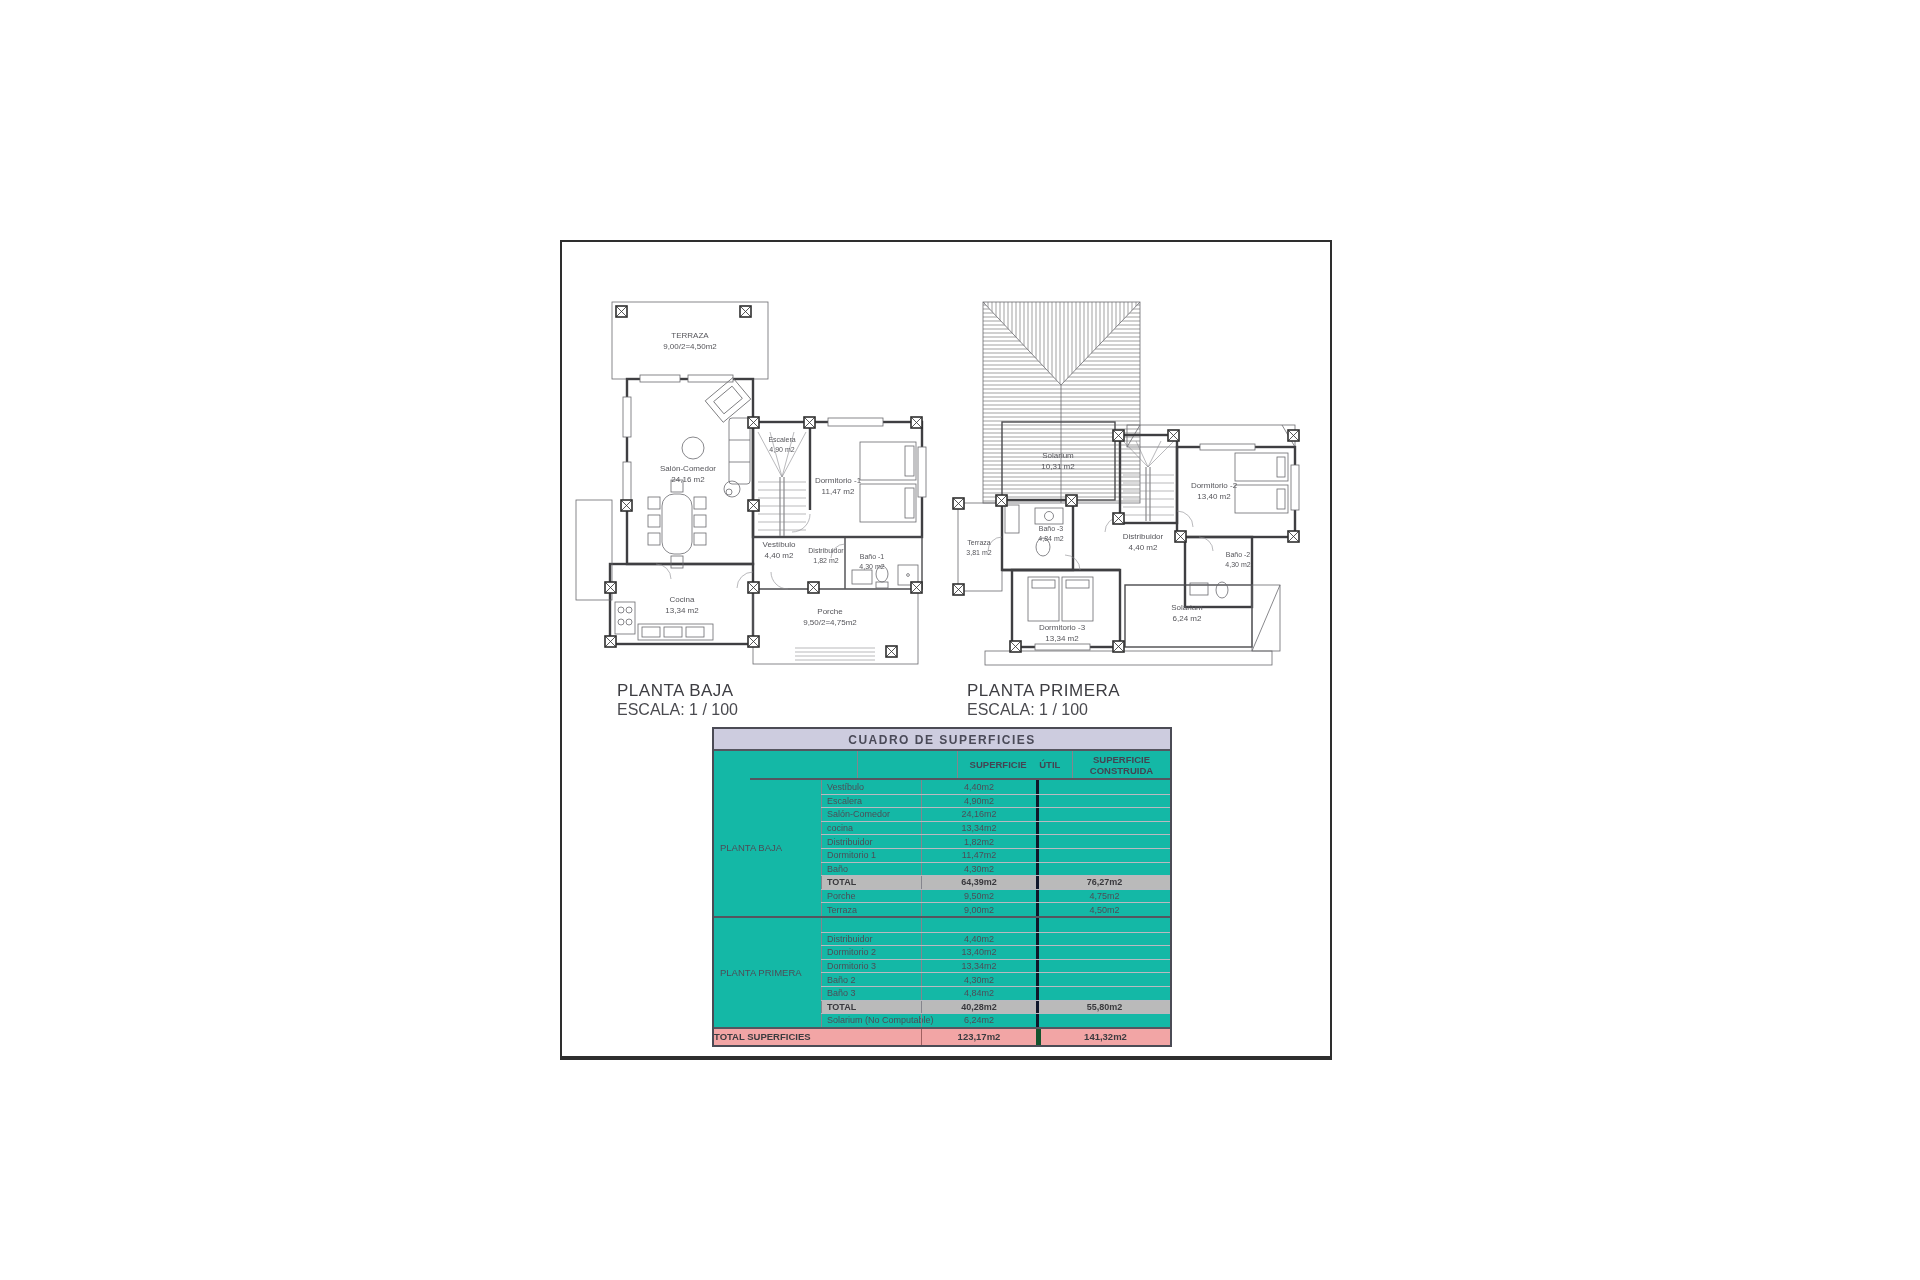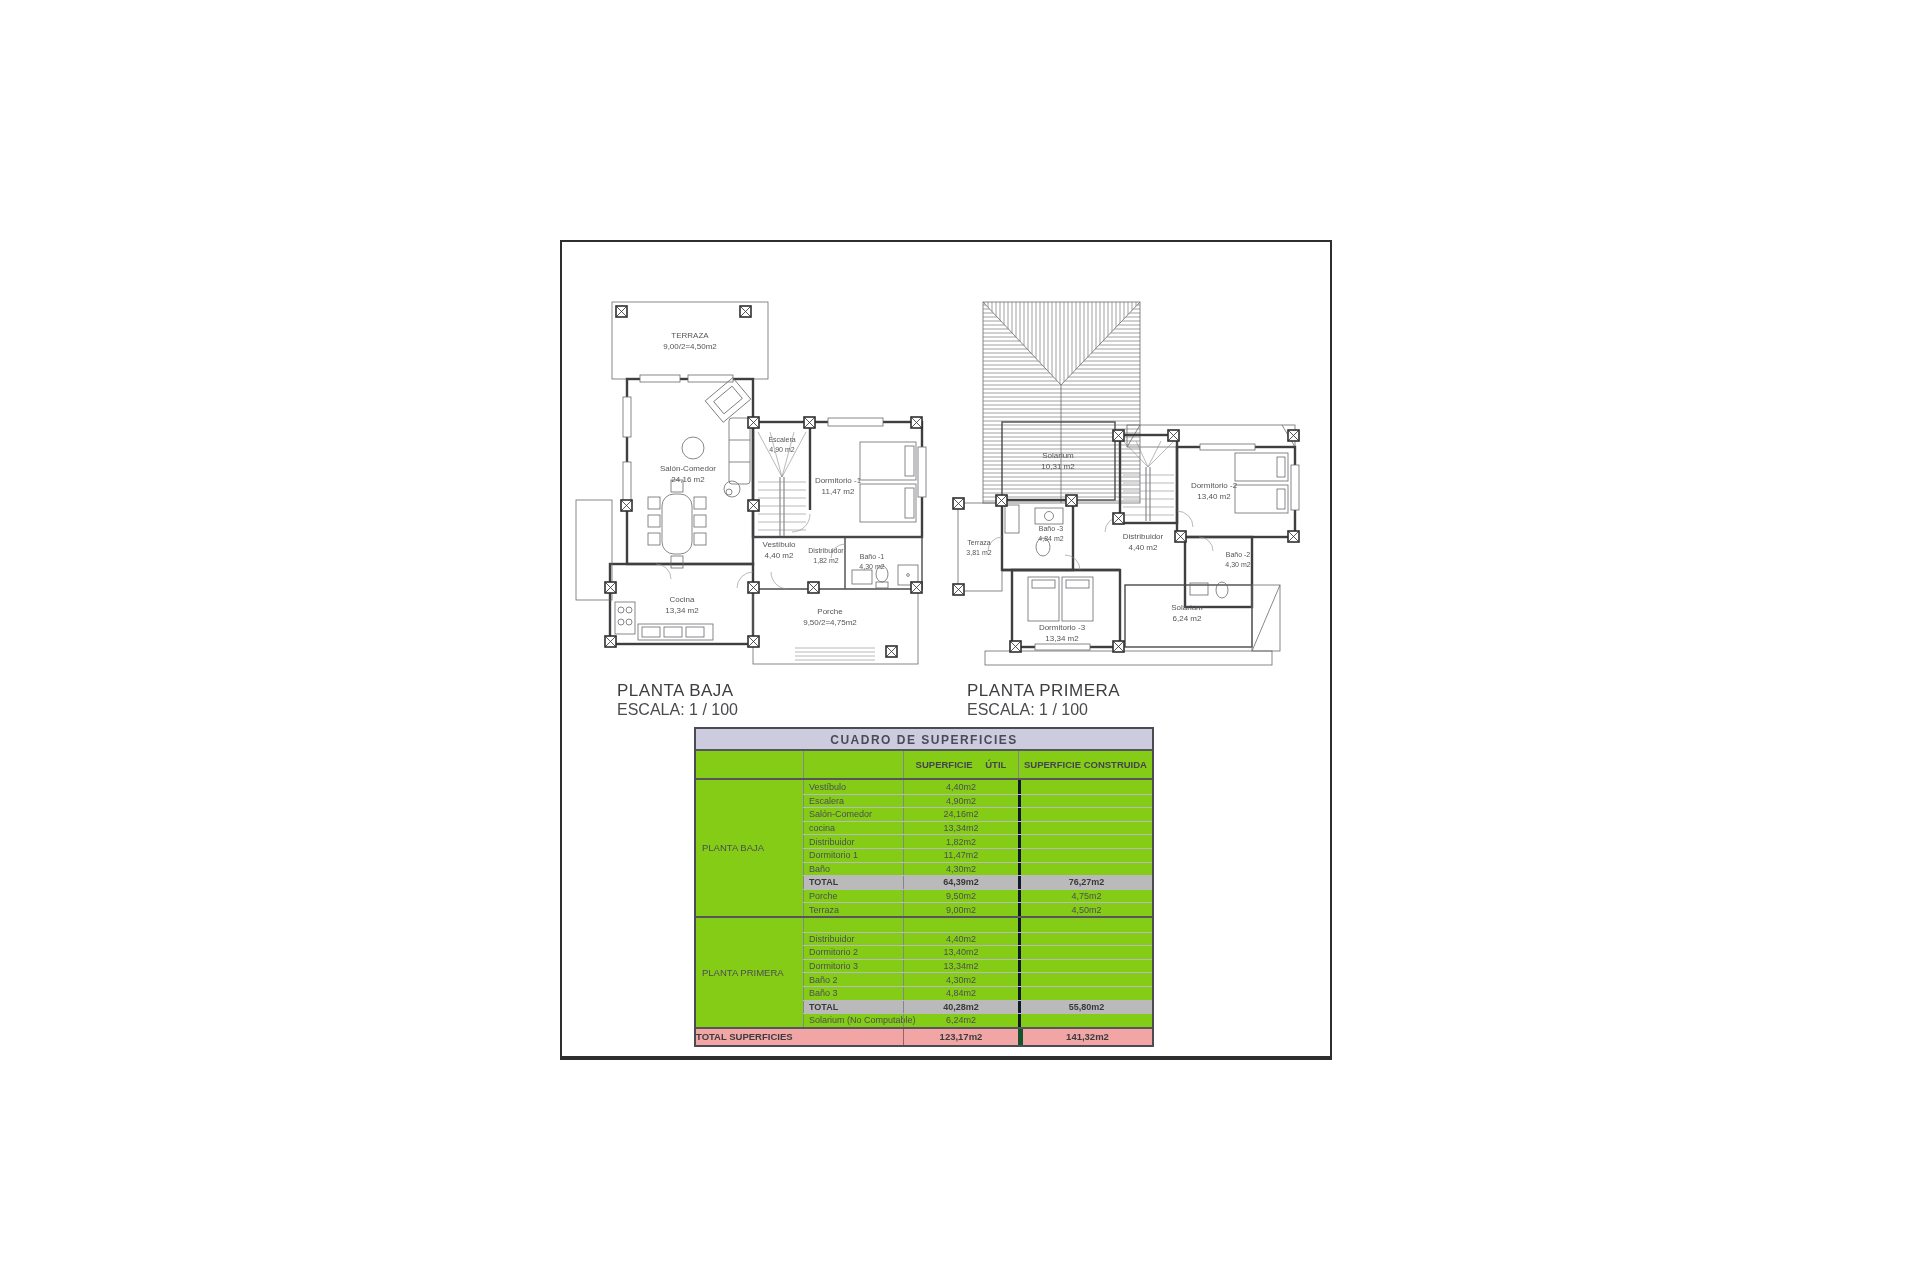--- a/index.html
+++ b/index.html
@@ -11,27 +11,27 @@
   svg text{font-family:"Liberation Sans",sans-serif;fill:#55555a;font-size:8px;text-anchor:middle;}
   svg text.sm{font-size:7px;}
   .wall{fill:none;stroke:#3f3f42;stroke-width:2.4;}
   .mid{fill:none;stroke:#4a4a4e;stroke-width:1.4;}
   .thin{fill:none;stroke:#6a6a6e;stroke-width:0.8;}
   .vthin{fill:none;stroke:#8a8a8e;stroke-width:0.6;}
   .win{fill:#ffffff;stroke:#6a6a6e;stroke-width:0.8;}
   .plan-title{position:absolute;font-size:17px;color:#3d3d42;letter-spacing:0.5px;}
   .plan-scale{position:absolute;font-size:16px;color:#4a4a4f;}
   
-  .tbl{position:absolute;left:694px;top:727px;width:460px;border:2px solid #4b4b55;
-       background:#84cc16;color:#4d4d57;box-sizing:border-box;}
+  .tbl{position:absolute;left:712px;top:727px;width:460px;border:2px solid #4b4b55;
+       background:#14b8a6;color:#4d4d57;box-sizing:border-box;}
   .tbl *{box-sizing:border-box;}
   .tbl-title{height:22px;border-bottom:2px solid #55555f;text-align:center;
              font-weight:bold;font-size:12px;letter-spacing:1.5px;line-height:22px;color:#4a4a58;}
   .tbl-head{display:flex;height:29px;border-bottom:2px solid #55555f;font-weight:bold;
-            font-size:9.5px;align-items:center;text-align:center;color:#444452;}
+            font-size:9.5px;align-items:center;text-align:center;color:#444452;margin-left:36px;}
   .hc1{width:107px;height:100%;}
   .hc2{width:100px;height:100%;border-left:1px solid #85858d;}
   .hc3{width:115px;border-left:1px solid #85858d;word-spacing:10px;}
   .hc4{flex:1;border-left:1px solid #85858d;}
   .tbl-head .hc3,.tbl-head .hc4{height:100%;display:flex;align-items:center;justify-content:center;}
   .tbl-section{display:flex;border-bottom:2px solid #55555f;}
   .sec-label{width:107px;display:flex;align-items:center;padding-left:6px;
              font-size:9.5px;color:#4d4d57;}
   .sec-rows{flex:1;display:flex;flex-direction:column;}
   .row{display:flex;height:13.6px;align-items:center;font-size:9px;border-top:1px solid #b9b9c0;}

